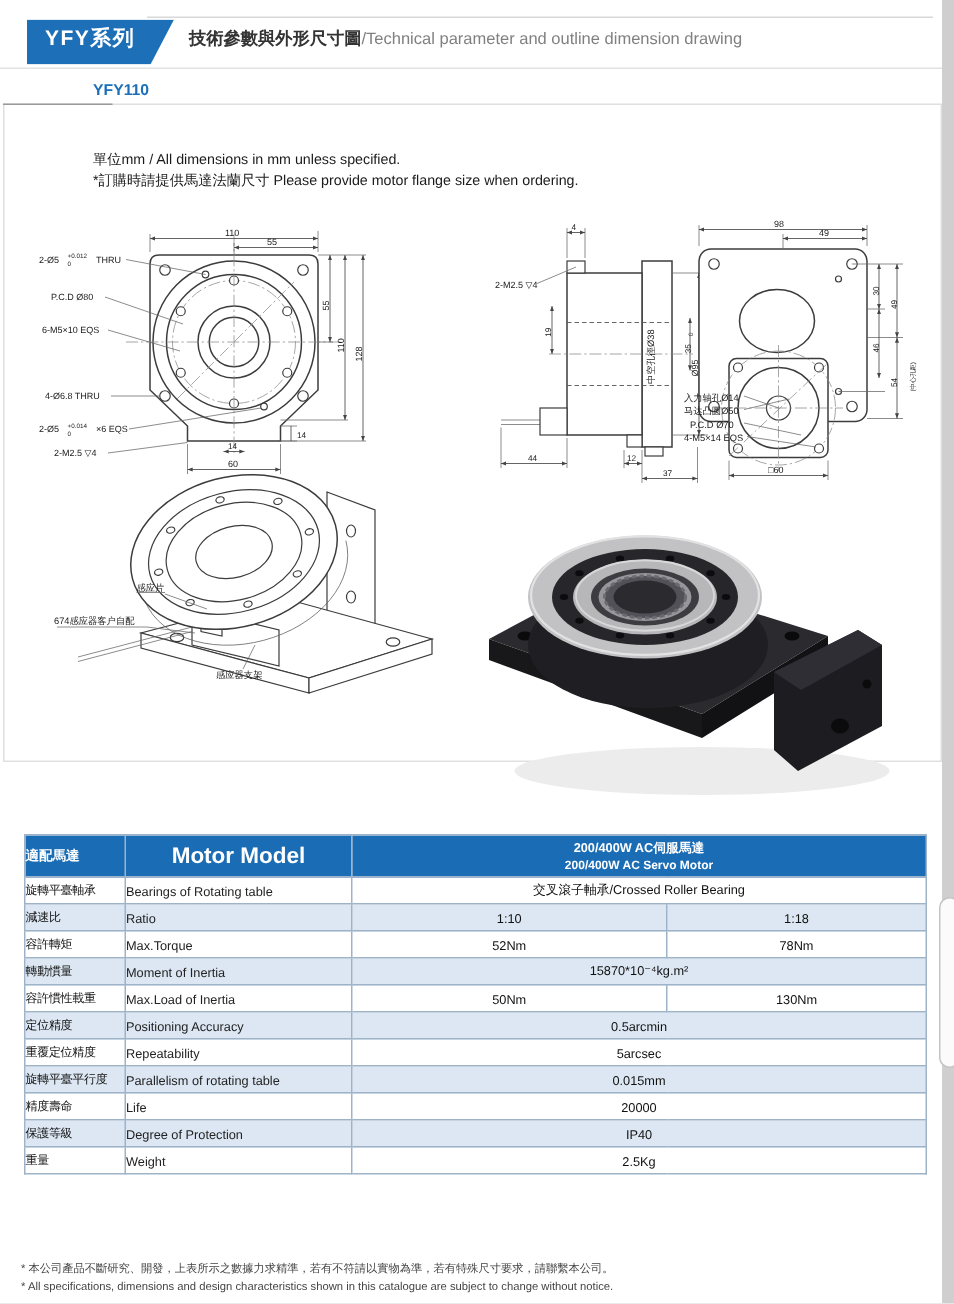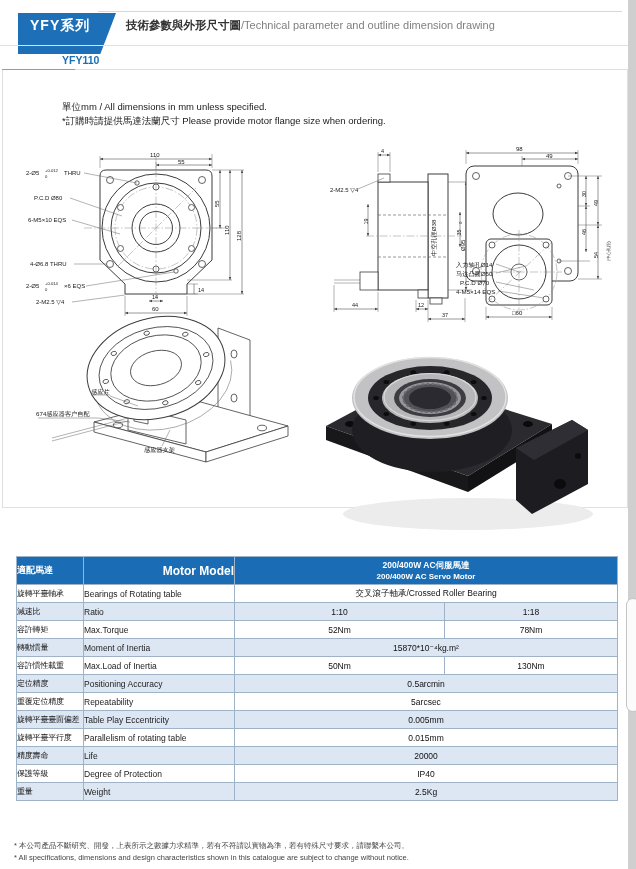--- a/index.html
+++ b/index.html
@@ -2,40 +2,40 @@
 <html><head>
 <meta charset="utf-8">
 <style>
   html,body{margin:0;padding:0;background:#d9d9d9;}
   .page{position:relative;width:636px;height:869px;background:#ffffff;overflow:hidden;
         font-family:"Liberation Sans","DejaVu Sans",sans-serif;-webkit-font-smoothing:antialiased;}
   .abs{position:absolute;}
   
   .hr1{left:98px;top:11px;width:524px;height:1px;background:#d8d8d8;}
   .hr2{left:0;top:45px;width:628px;height:1px;background:#e2e2e2;}
-  .badge{left:18px;top:13px;width:86px;height:41px;background:#1d6fb8;
+  .badge{left:18px;top:13px;width:86px;height:30px;background:#1d6fb8;
          clip-path:polygon(0 0,100% 0,84% 100%,0 100%);
          color:#fff;font-size:14px;font-weight:bold;line-height:25px;padding-left:12px;letter-spacing:1px;}
   .title{left:126px;top:18px;font-size:11.5px;color:#3a3a3a;white-space:nowrap;}
   .title .zh{font-weight:bold;color:#333;}
   .title .en{color:#808080;font-size:11px;}
   .model{left:62px;top:54px;font-size:10.5px;font-weight:bold;color:#1b6fb8;}
   .modelline{left:2px;top:69px;width:73px;height:1px;background:#9a9a9a;z-index:3;}
   .drawbox{left:2px;top:69px;width:624px;height:437px;border:1px solid #e0e0e0;}
   .notes{left:62px;top:100px;font-size:9.5px;color:#1a1a1a;line-height:14px;white-space:nowrap;}
   .edge{left:628px;top:0;width:8px;height:869px;background:#cfcfcf;}
   .widget{left:626px;top:598px;width:12px;height:112px;background:#fbfbfb;border:1px solid #c4c4c4;border-radius:7px;z-index:5;}
   
   .tablewrap{left:16px;top:556px;width:601px;}
   table.spec{width:601px;border-collapse:collapse;table-layout:fixed;}
   table.spec td,table.spec th{border:1px solid #9fb3c8;padding:0;}
   table.spec{border:1px solid #87a0b8;}
   thead td{background:#1a6db5;color:#fff;height:27px;}
   .h-zh{font-size:9px;font-weight:bold;padding-left:6px;text-align:left;}
-  .h-en{font-size:12px;font-weight:bold;padding-left:6px;text-align:right;}
+  .h-en{font-size:15px;font-weight:bold;padding-left:6px;text-align:center;}
   .h-val{text-align:center;font-size:8.5px;font-weight:bold;line-height:12px;}
   tbody td{height:17px;color:#111;}
   .c-zh{font-size:8px;padding-left:4px;text-align:left;white-space:nowrap;letter-spacing:-.2px;}
   .c-en{font-size:8.5px;padding-left:6px;text-align:left;white-space:nowrap;color:#222;}
   .c-val{font-size:8.5px;text-align:center;}
   tbody tr:nth-child(even) td{background:#dce7f3;}
   .footnotes{left:14px;top:840px;font-size:7.5px;color:#444;line-height:12px;white-space:nowrap;}
   
   svg{position:absolute;overflow:visible;}
   .ol{fill:none;stroke:#3c3c3c;stroke-width:1;}
@@ -375,25 +375,20 @@
             <td class="c-zh">定位精度</td>
             <td class="c-en">Positioning Accuracy</td>
             <td class="c-val" colspan="2">0.5arcmin</td>
           </tr>
           <tr>
             <td class="c-zh">重覆定位精度</td>
             <td class="c-en">Repeatability</td>
             <td class="c-val" colspan="2">5arcsec</td>
           </tr>
           <tr>
-            <td class="c-zh">旋轉平臺臺面偏差</td>
-            <td class="c-en">Table Play Eccentricity</td>
-            <td class="c-val" colspan="2">0.005mm</td>
-          </tr>
-          <tr>
             <td class="c-zh">旋轉平臺平行度</td>
             <td class="c-en">Parallelism of rotating table</td>
             <td class="c-val" colspan="2">0.015mm</td>
           </tr>
           <tr>
             <td class="c-zh">精度壽命</td>
             <td class="c-en">Life</td>
             <td class="c-val" colspan="2">20000</td>
           </tr>
           <tr>

